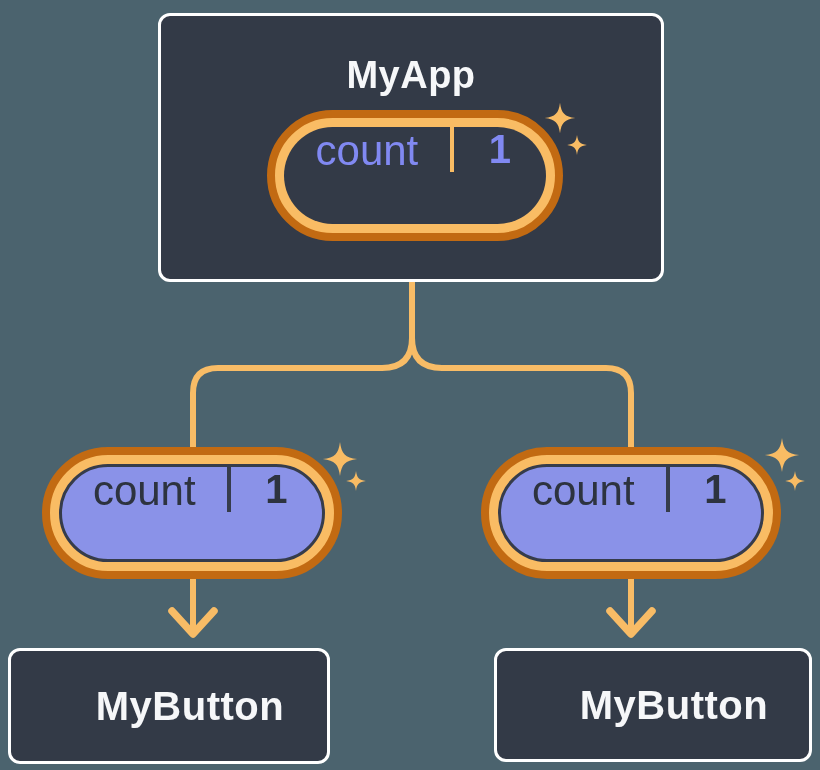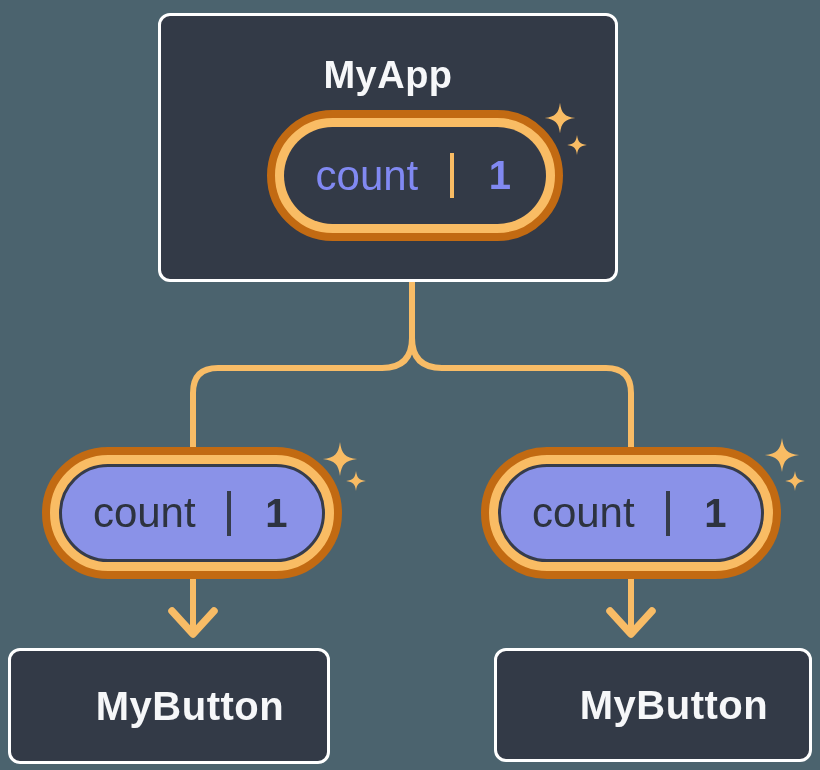--- a/index.html
+++ b/index.html
@@ -52,21 +52,21 @@
     align-items: stretch;
     border: 8px solid #C26A12;
     background: #F9BC64;
     border-radius: 999px;
     padding: 9px;
     z-index: 3;
   }
   .capsule {
     flex: 1;
     display: flex;
-    align-items: center;
+    align-items: flex-start;
     border-radius: 999px;
     overflow: hidden;
     box-sizing: border-box;
   }
   .capsule.dark {
     background: #333A47;
   }
   .capsule.purple {
     background: #8A92E8;
     border: 3.5px solid #363C4B;
@@ -102,21 +102,21 @@
 
   <svg class="connectors" width="820" height="770" viewBox="0 0 820 770">
     <g fill="none" stroke="#F8BC66" stroke-width="6" stroke-linecap="round" stroke-linejoin="round">
       <path d="M412,283 L412,338 Q412,368 382,368 L218,368 Q193,368 193,393 L193,630"></path>
       <path d="M412,283 L412,338 Q412,368 442,368 L606,368 Q631,368 631,393 L631,630"></path>
       <path stroke-width="7.5" d="M172,611 L193,634 L214,611"></path>
       <path stroke-width="7.5" d="M610,611 L631,634 L652,611"></path>
     </g>
   </svg>
 
-  <div class="node" id="myapp-node" style="left:158px; top:13px; width:460px; height:269px;">
+  <div class="node" id="myapp-node" style="left:158px; top:13px; width:506px; height:269px;">
     <div class="node-title">MyApp</div>
     <div class="pill" style="left:106px; top:94px; width:296px; height:131px;">
       <div class="capsule dark">
         <div class="seg-label">count</div>
         <div class="seg-value">1</div>
       </div>
     </div>
   </div>
 
   <svg class="sparkle" style="left:543px; top:101px;" width="34" height="34" viewBox="-20 -20 40 40">

